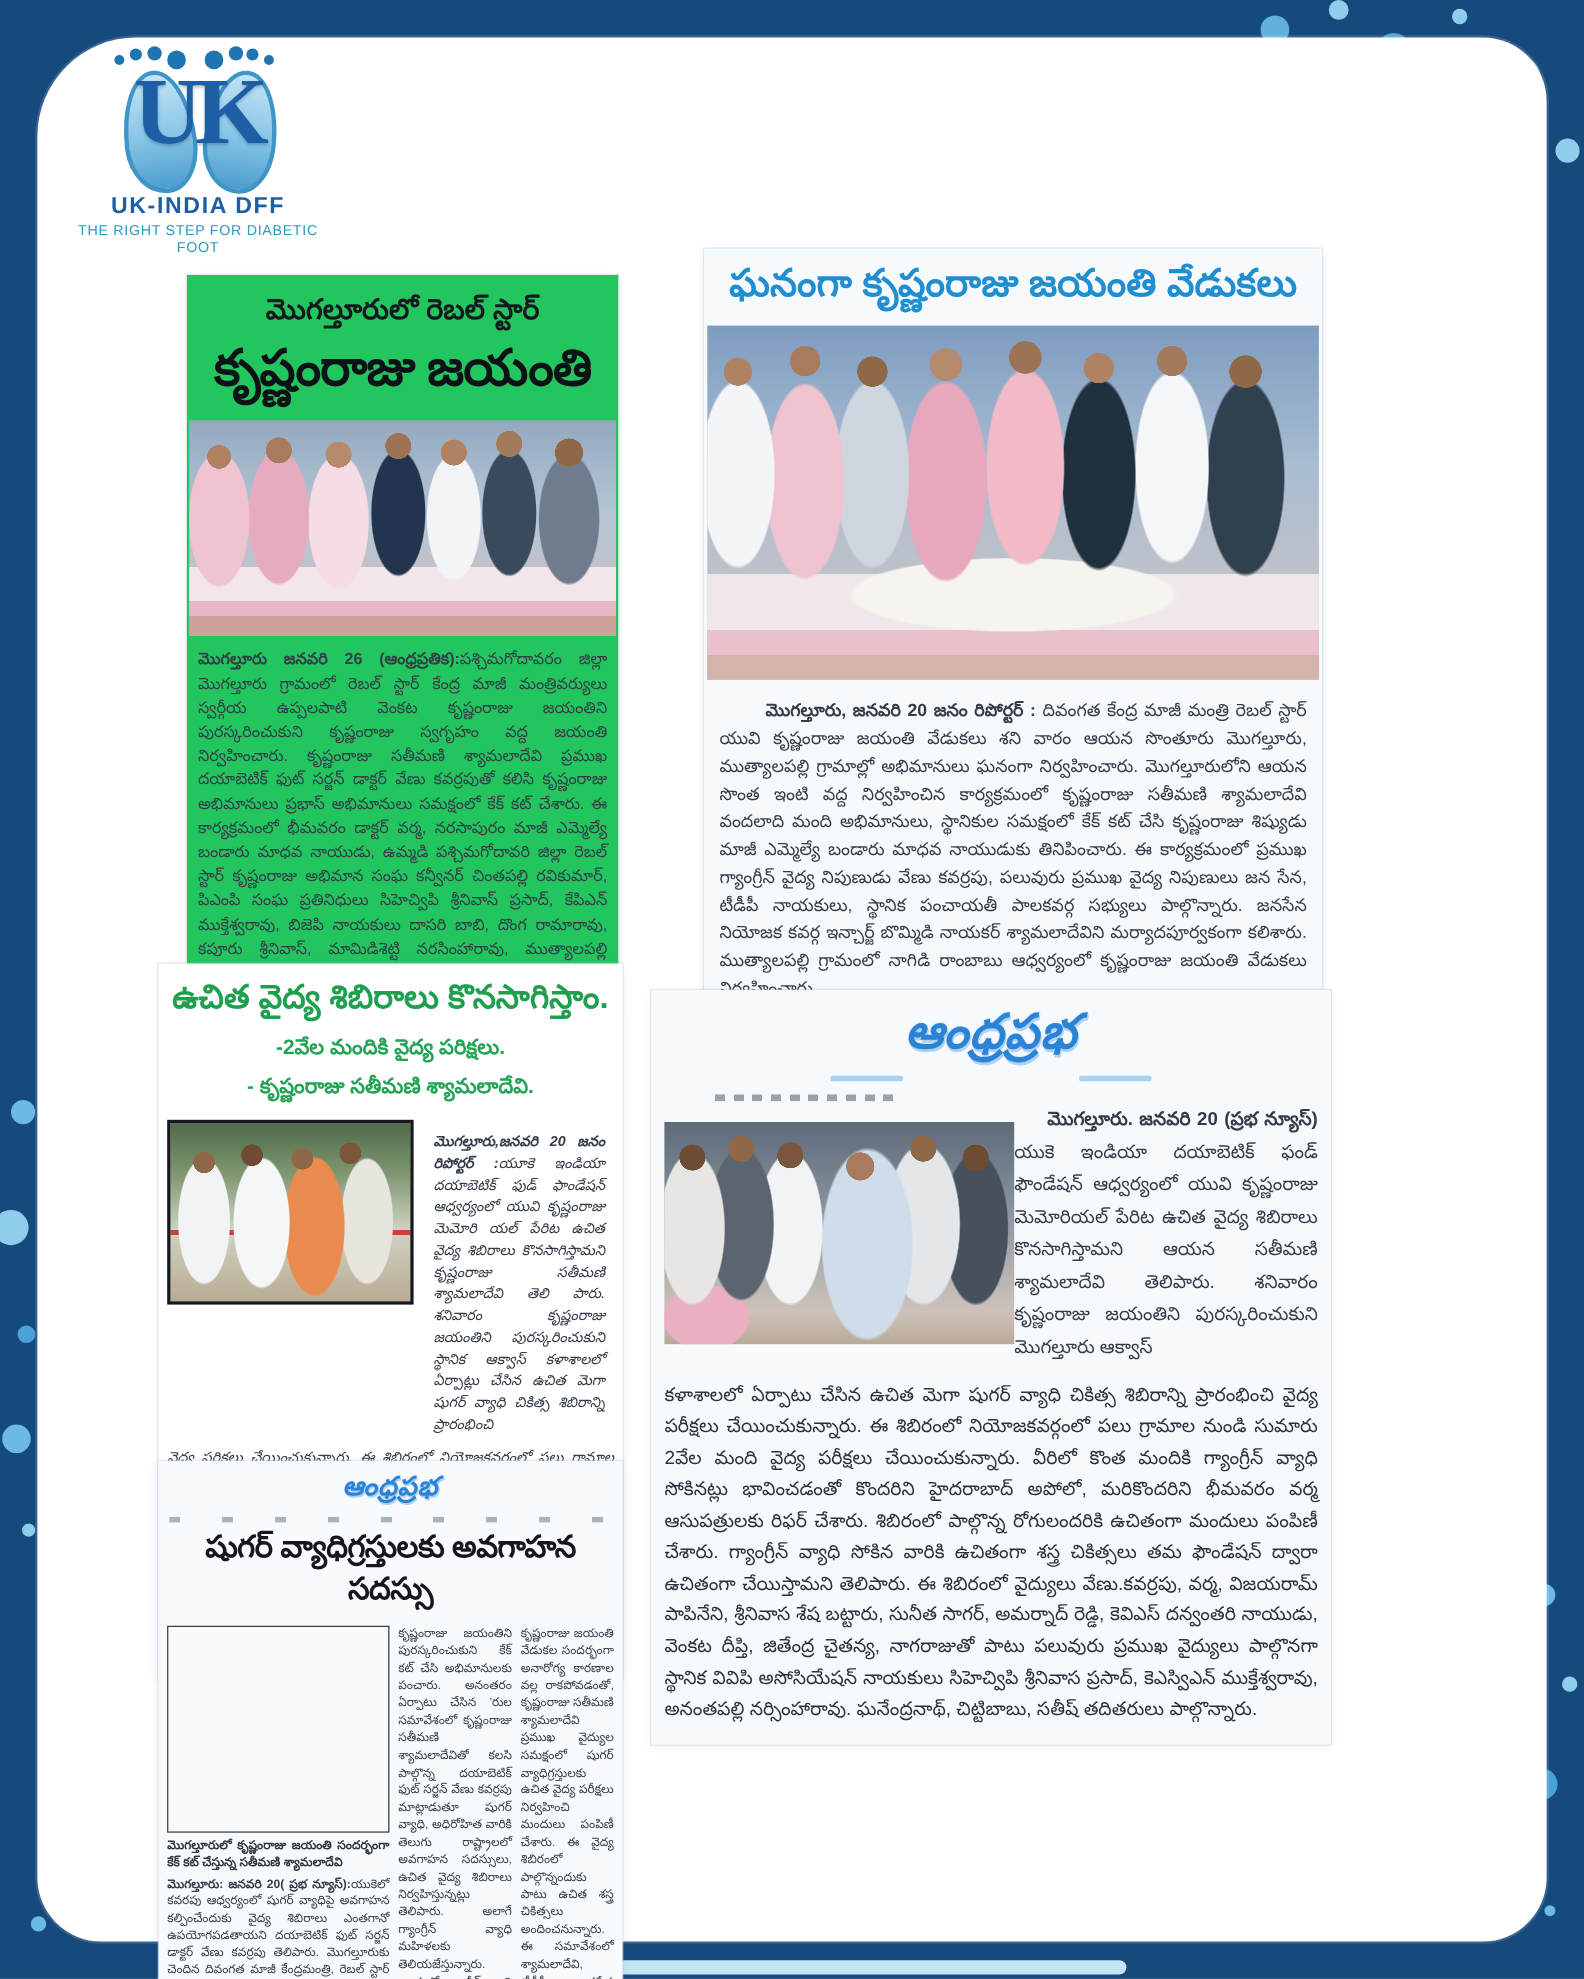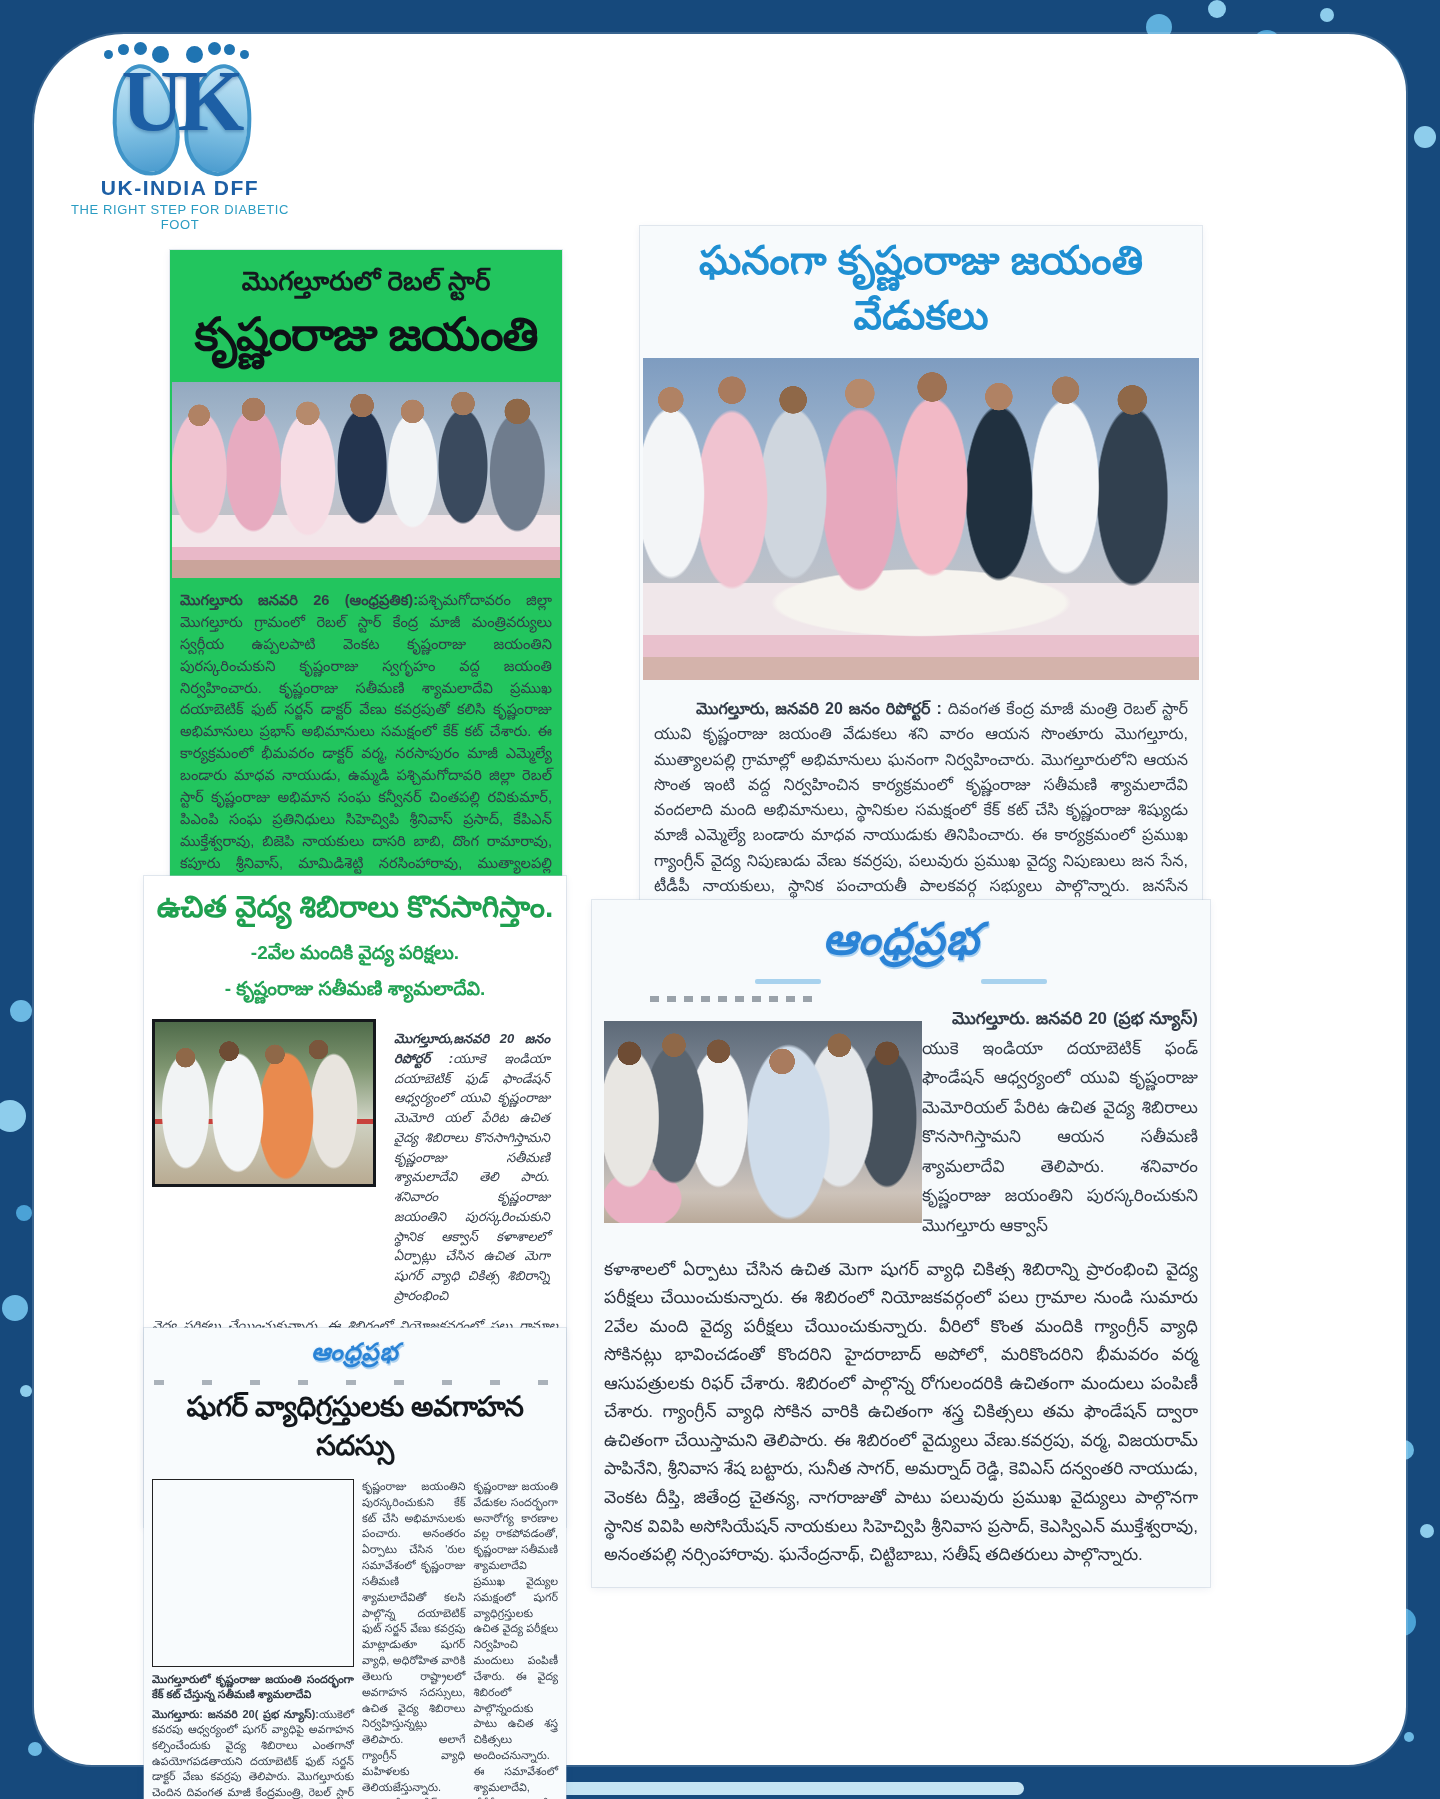--- a/index.html
+++ b/index.html
@@ -67,21 +67,21 @@
       radial-gradient(25px 58px at 62% 45%, #f2f4f6 96%, transparent),
       radial-gradient(25px 58px at 75% 43%, #3a4a5e 96%, transparent),
       radial-gradient(28px 60px at 89% 46%, #6f7c8d 96%, transparent),
       linear-gradient(180deg, transparent 68%, #f3e6ea 68% 84%, #e9b8c8 84% 91%, #caa49b 91%),
       linear-gradient(180deg,#93a9c0 0%,#b7c6d6 45%,#cdbab4 100%);
   }
   .c1 .jtext{font-size:14.6px;line-height:1.5;padding:12px 10px 0;}
 
   
   .c2{left:640px;top:226px;width:562px;padding:0 0 16px;background:#f7fafc;}
-  .c2 .head{font-size:40px;font-weight:bold;color:#1f8fd2;text-align:center;padding:12px 6px 10px;}
+  .c2 .head{font-size:35px;font-weight:bold;color:#1f8fd2;text-align:center;padding:12px 6px 10px;}
   .photo-c2{width:556px;height:322px;margin:0 3px;
     background:
       radial-gradient(circle 13px at 5% 13%, #b08264 97%, transparent),
       radial-gradient(circle 14px at 16% 10%, #a97b5e 97%, transparent),
       radial-gradient(circle 14px at 27% 13%, #8f6848 97%, transparent),
       radial-gradient(circle 15px at 39% 11%, #b68a6c 97%, transparent),
       radial-gradient(circle 15px at 52% 9%,  #9e7254 97%, transparent),
       radial-gradient(circle 14px at 64% 12%, #b08264 97%, transparent),
       radial-gradient(circle 14px at 76% 10%, #a47a5c 97%, transparent),
       radial-gradient(circle 15px at 88% 13%, #8f6848 97%, transparent),

